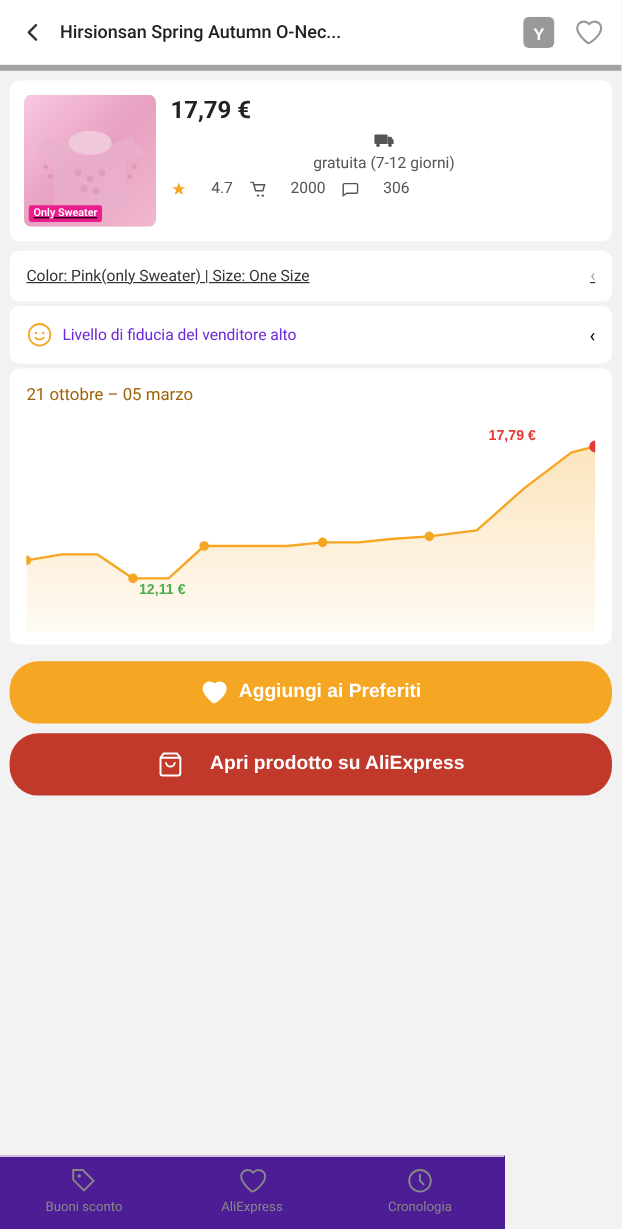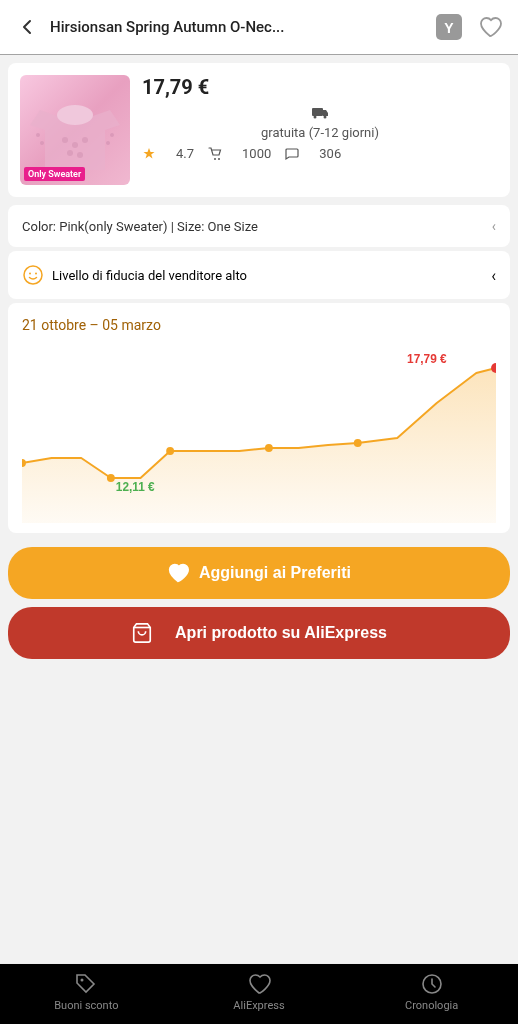--- a/index.html
+++ b/index.html
@@ -12,21 +12,21 @@
       overflow-x: hidden;
     }
 
     
     .header {
       background: white;
       display: flex;
       align-items: center;
       padding: 12px 14px;
       gap: 10px;
-      border-bottom: 1px solid #a3a3a3;
+      border-bottom: 5px solid #a3a3a3;
     }
     .header-title {
       flex: 1;
       font-size: 15px;
       font-weight: 500;
       color: #222;
       white-space: nowrap;
       overflow: hidden;
       text-overflow: ellipsis;
     }
@@ -63,20 +63,21 @@
       overflow: hidden;
       background: #f8d7e8;
     }
     .product-image-placeholder {
       width: 100%;
       height: 100%;
       background: linear-gradient(135deg, #f8c8e0 0%, #e8a0c0 50%, #f0b8d0 100%);
       display: flex;
       align-items: flex-end;
       justify-content: flex-start;
+      text-decoration: underline;
     }
     .product-image-label {
       background: #e91e8c;
       color: white;
       font-size: 9px;
       padding: 2px 4px;
       border-radius: 2px;
       margin: 4px;
       font-weight: 600;
     }
@@ -116,20 +117,21 @@
     .option-row {
       background: white;
       margin: 4px 8px;
       border-radius: 8px;
       padding: 13px 14px;
       display: flex;
       align-items: center;
       justify-content: space-between;
       font-size: 13px;
       color: #333;
+      text-decoration: underline;
     }
     .option-row .chevron {
       color: #999;
       font-size: 14px;
     }
 
     
     .trust-row {
       background: white;
       margin: 4px 8px;
@@ -137,21 +139,21 @@
       padding: 13px 14px;
       display: flex;
       align-items: center;
       justify-content: space-between;
     }
     .trust-content {
       display: flex;
       align-items: center;
       gap: 8px;
       font-size: 13px;
-      color: #000000;
+      color: #6d28d9;
     }
 
     
     .chart-section {
       background: white;
       margin: 4px 8px;
       border-radius: 8px;
       padding: 14px 14px 10px;
     }
     .chart-date-range {
@@ -205,22 +207,22 @@
       justify-content: center;
       gap: 22px;
       width: 100%;
     }
 
     
     .bottom-nav {
       position: fixed;
       bottom: 0;
       left: 0;
-      width: 518px;
-      background: #000000;
+      width: 420px;
+      background: #4c1d95;
       border-top: 1px solid #eee;
       display: flex;
       align-items: center;
       justify-content: space-around;
       padding: 8px 0 12px;
     }
     .nav-item {
       display: flex;
       flex-direction: column;
       align-items: center;
@@ -299,21 +301,21 @@
           <path d="M7 1l1.5 4h4l-3.3 2.4 1.3 4L7 9 3.5 11.4l1.3-4L1.5 5h4z" fill="#F5A623"></path>
         </svg>
         <span>4.7</span>
       </div>
       <div class="stat-item">
         <svg width="14" height="14" viewBox="0 0 14 14">
           <path d="M1 1h2l2 7h6l1.5-5H4" stroke="#555" stroke-width="1.2" fill="none" stroke-linecap="round"></path>
           <circle cx="7" cy="12" r="1" fill="#555"></circle>
           <circle cx="11" cy="12" r="1" fill="#555"></circle>
         </svg>
-        <span>1000</span>
+        <span>2000</span>
       </div>
       <div class="stat-item">
         <svg width="14" height="14" viewBox="0 0 14 14">
           <path d="M2 2h10a1 1 0 011 1v6a1 1 0 01-1 1H4l-3 2V3a1 1 0 011-1z" stroke="#555" stroke-width="1.2" fill="none"></path>
         </svg>
         <span>306</span>
       </div>
     </div>
   </div>
 </div>

